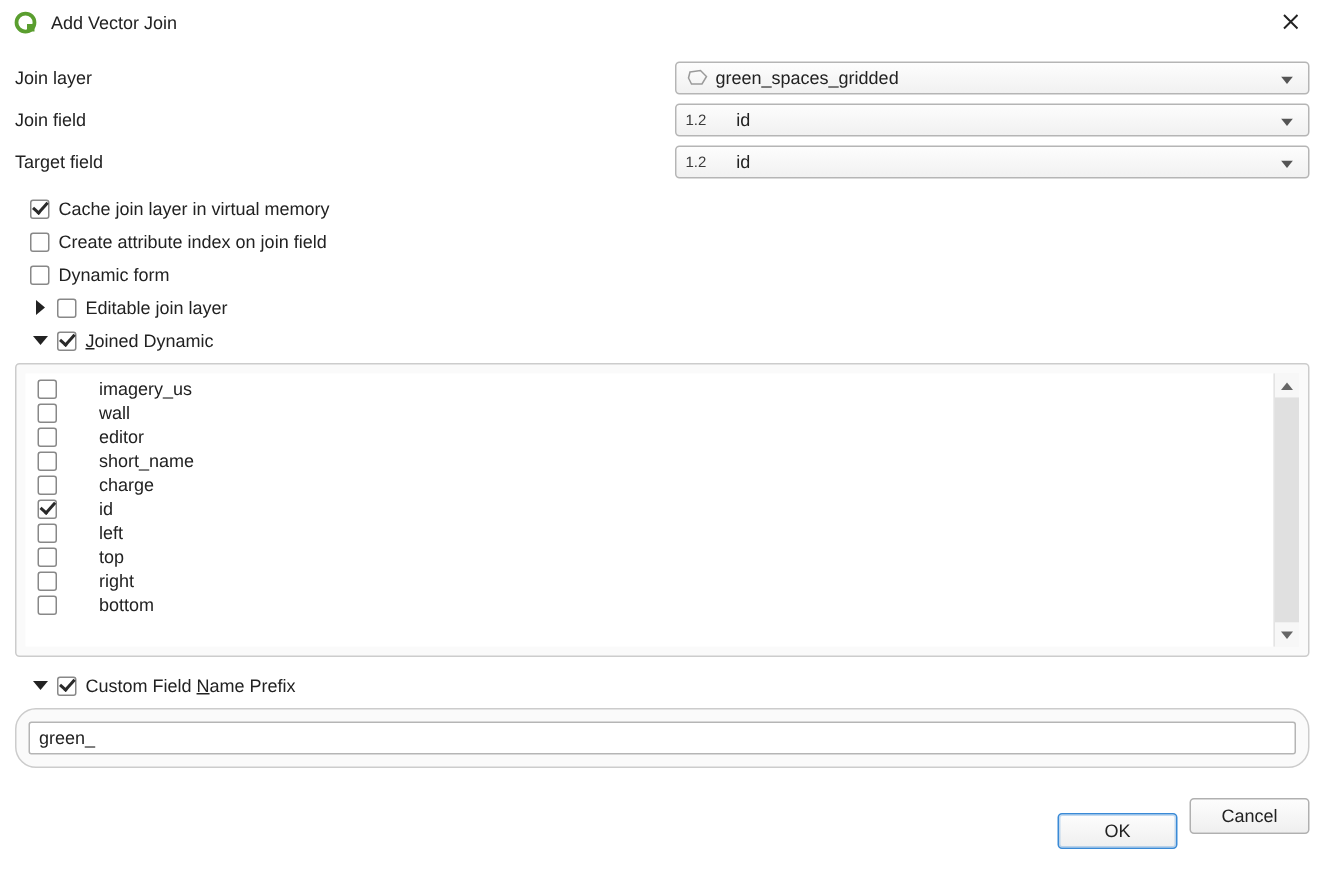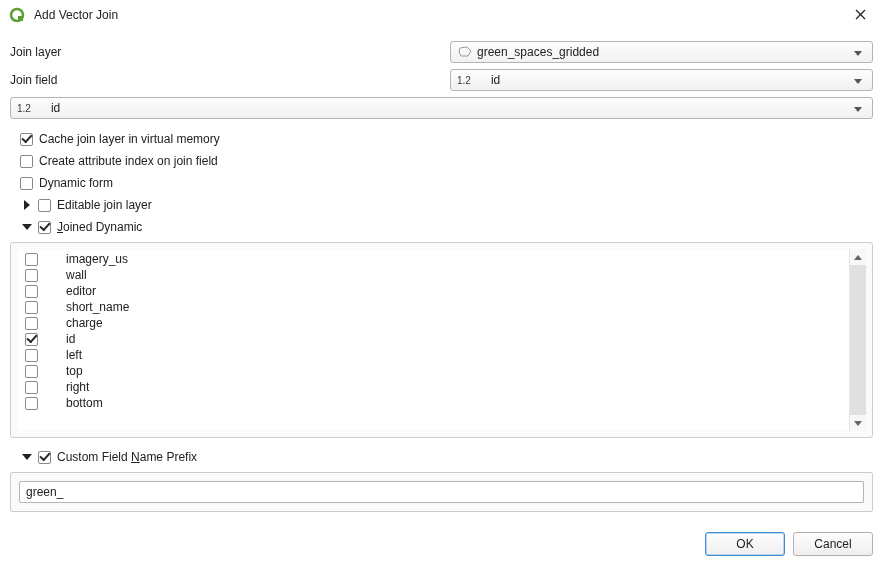--- a/index.html
+++ b/index.html
@@ -157,21 +157,21 @@
     content:""; border-left:4px solid transparent; border-right:4px solid transparent;
     border-top:5px solid #666;
   }
   .scroll-thumb {
     width: 100%; flex: 1;
     background: #e0e0e0;
   }
 
   .prefix-box {
     border: 1px solid #ccc;
-    border-radius: 2px;
+    border-radius: 14px;
     background: #fafafa;
     padding: 8px;
     margin: 4px 0 8px 0;
   }
   .text-input {
     width: 100%;
     height: 22px;
     border: 1px solid #b5b5b5;
     border-radius: 2px;
     background: #fff;
@@ -186,21 +186,21 @@
     padding: 6px 10px 10px 10px;
   }
   .btn {
     width: 80px; height: 24px;
     border: 1px solid #b0b0b0;
     border-radius: 3px;
     background: linear-gradient(#fdfdfd,#efefef);
     display: flex; align-items: center; justify-content: center;
     font-size: 12px;
   }
-  .btn.default { border-color: #3a8ad6; box-shadow: 0 0 0 1px rgba(58,138,214,0.3) inset; }
+  .btn.default { border-color: #3a8ad6; box-shadow: 0 0 0 1px rgba(58,138,214,0.3) inset; margin-top: 10px; }
   .underline-first::first-letter { text-decoration: underline; }
 </style>
 </head>
 <body>
 
 <div class="titlebar">
   <span class="q-icon">
     <svg width="16" height="16" viewBox="0 0 16 16">
       <circle cx="8" cy="8" r="6" fill="none" stroke="#5a9e2f" stroke-width="2.5"></circle>
       <rect x="9" y="9" width="5" height="5" fill="#5a9e2f"></rect>
@@ -240,20 +240,21 @@
       <span class="c-text">id</span>
       <span class="c-arrow">
         <svg width="8" height="5" viewBox="0 0 8 5">
             <path d="M0 0 L8 0 L4 5 Z" fill="#555"></path>
           </svg>
       </span>
     </div>
   </div>
 
   <div class="row">
+    <div class="label-col">Target field</div>
     <div class="combo">
       <span class="c-type">1.2</span>
       <span class="c-text">id</span>
       <span class="c-arrow">
         <svg width="8" height="5" viewBox="0 0 8 5">
             <path d="M0 0 L8 0 L4 5 Z" fill="#555"></path>
           </svg>
       </span>
     </div>
   </div>

